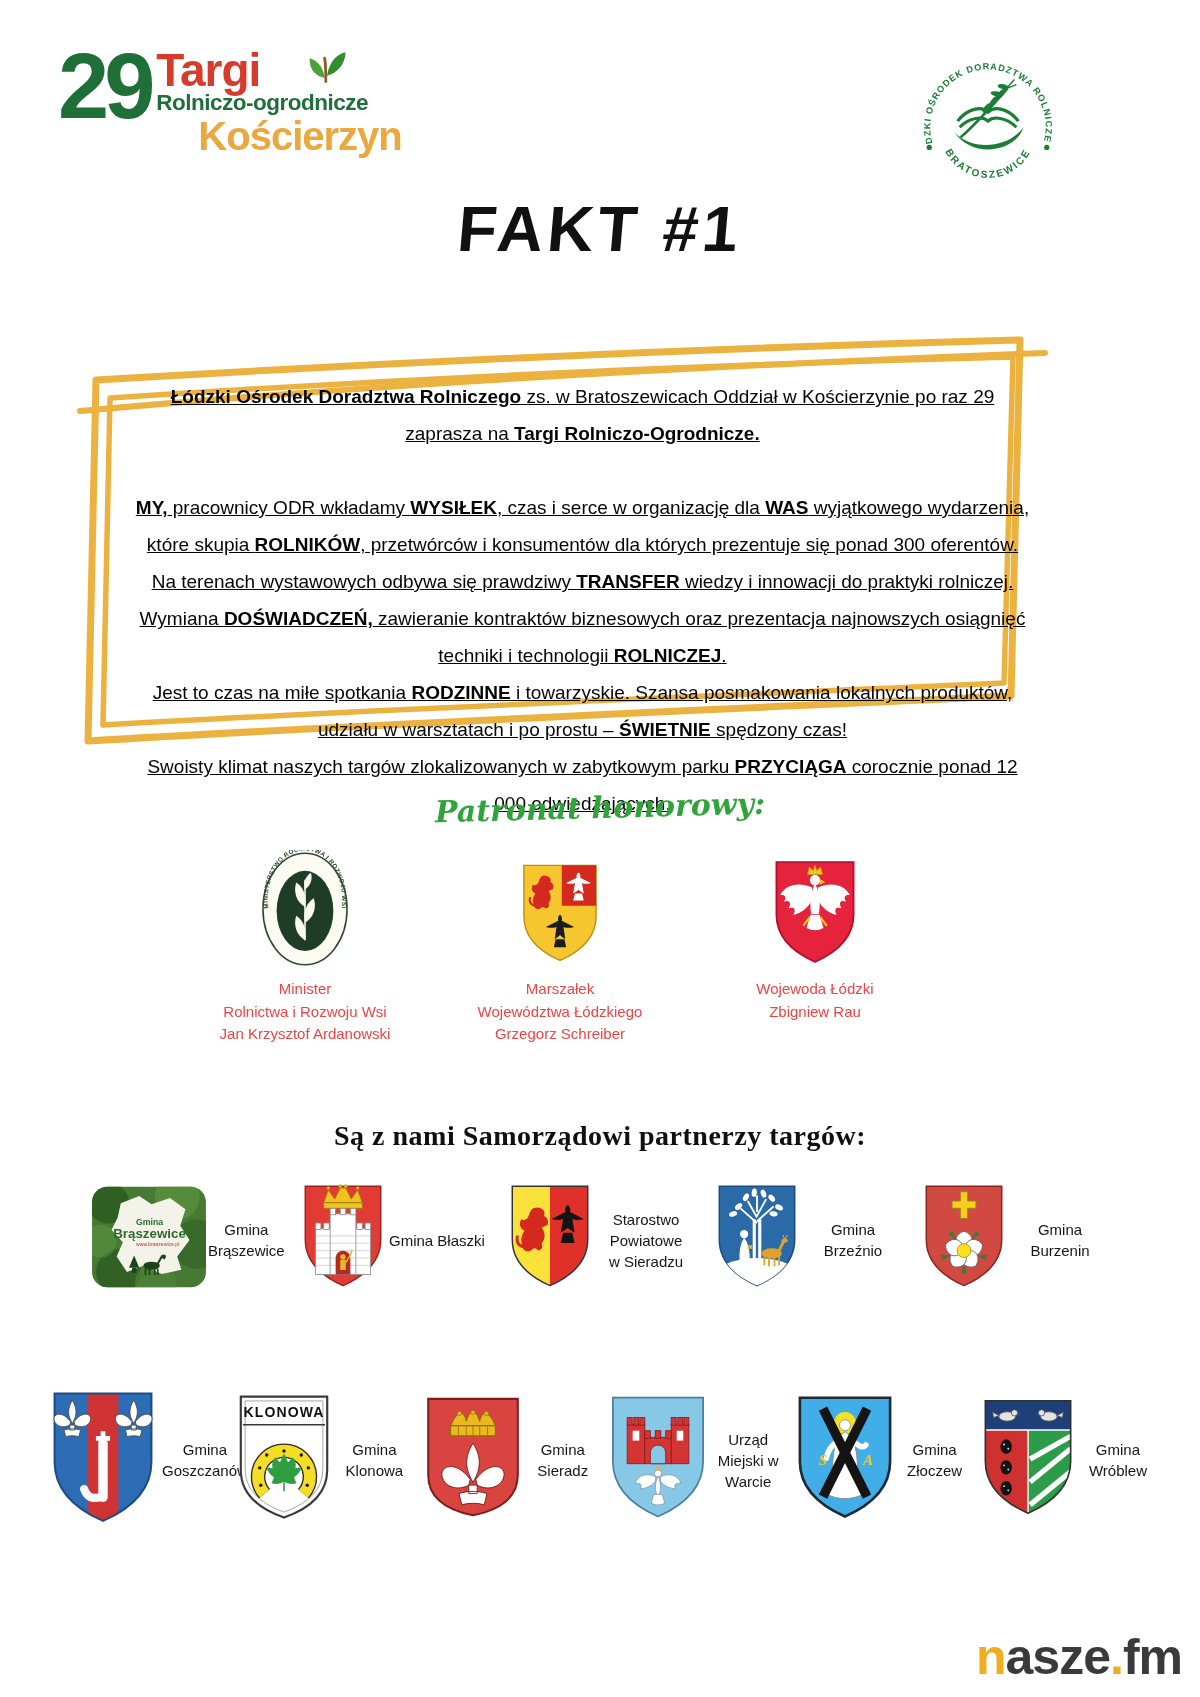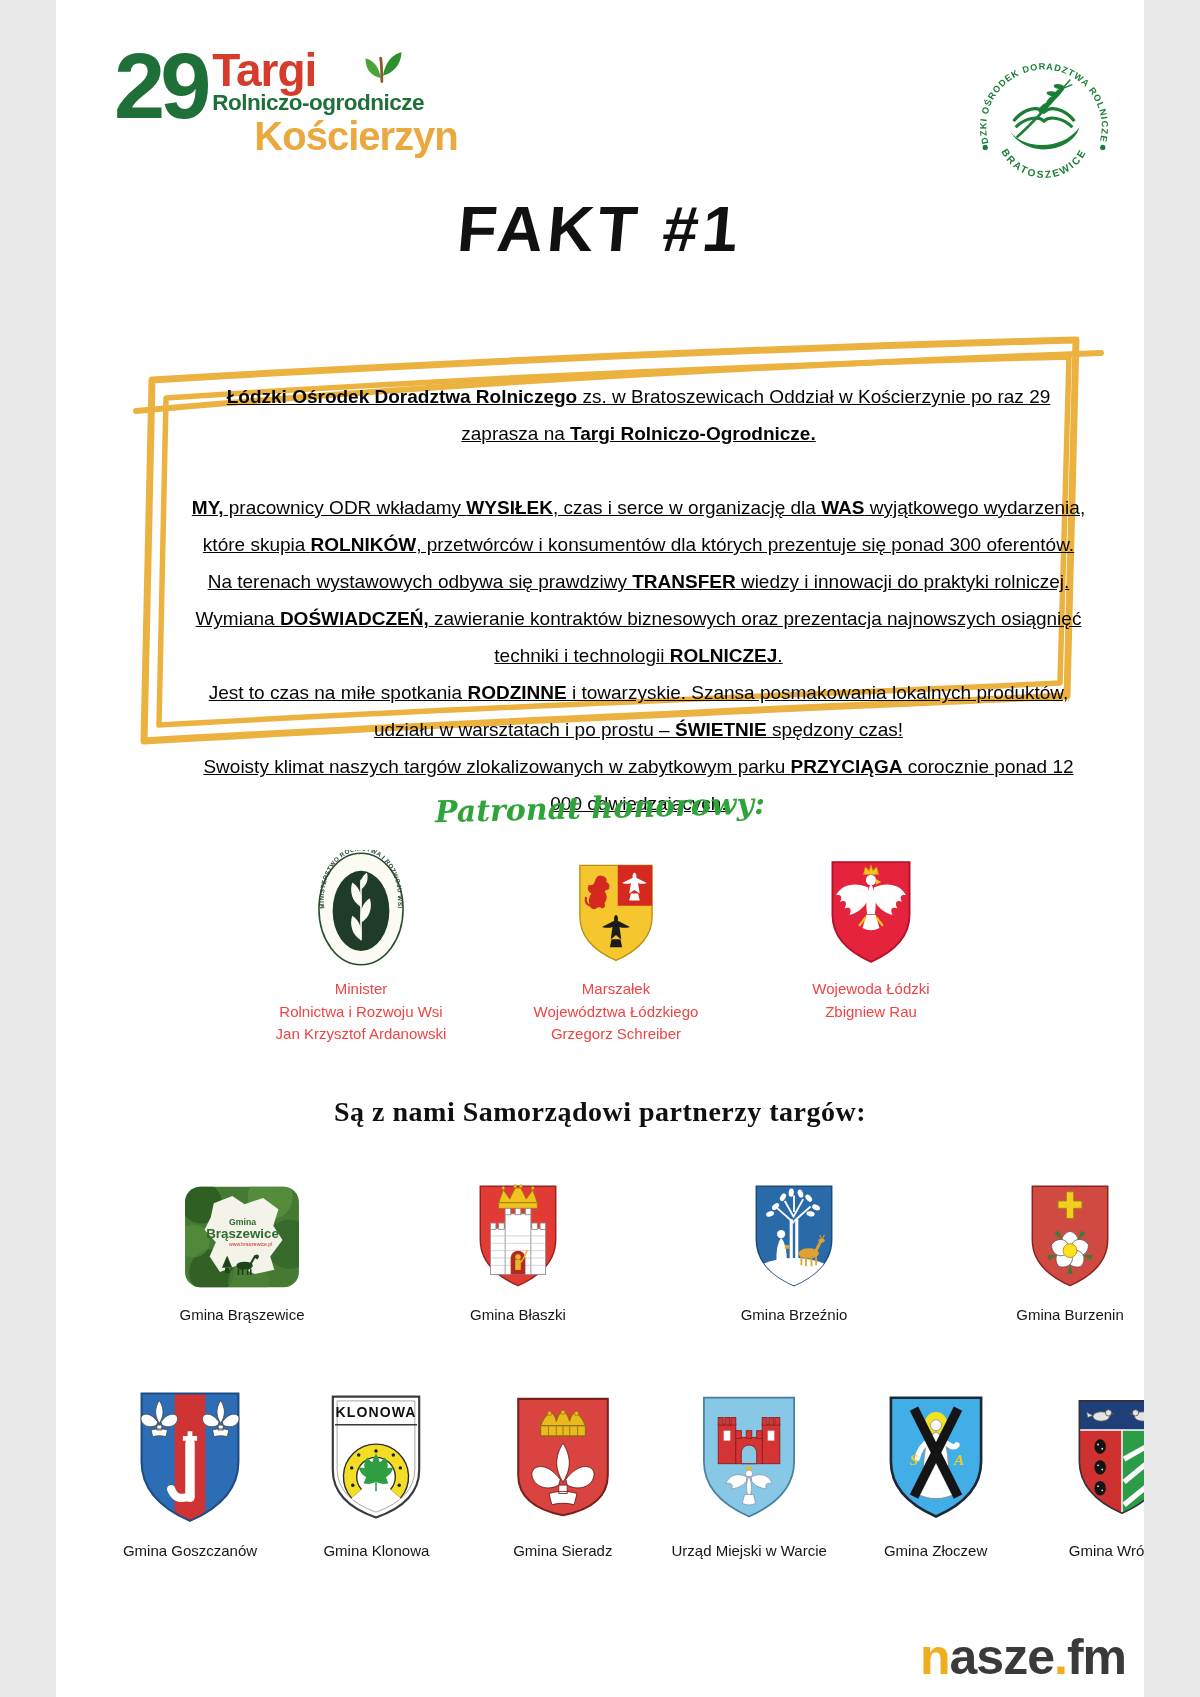--- a/index.html
+++ b/index.html
@@ -1,16 +1,16 @@
 <!DOCTYPE html>
 <html><head>
 <meta charset="utf-8">
 <style>
   html,body{margin:0;padding:0;background:#e8e8e8;}
-  .page{position:relative;width:1088px;height:1697px;margin:0 auto;background:#ffffff;
+  .page{position:relative;width:1200px;height:1697px;margin:0 auto;background:#ffffff;
         font-family:"Liberation Sans",sans-serif;overflow:hidden;}
 
   
   .fair-logo{position:absolute;left:58px;top:44px;display:flex;align-items:flex-start;}
   .fair-num{font-size:92px;font-weight:800;color:#1e6f38;line-height:.92;letter-spacing:-5px;}
   .fair-right{margin-left:6px;padding-top:6px;}
   .fair-row1{display:flex;align-items:flex-start;gap:36px;}
   .fair-targi{font-size:46px;font-weight:800;color:#d63c2c;line-height:.9;letter-spacing:-1px;}
   .fair-sprout{margin-left:10px;margin-top:-6px;}
   .fair-sub{font-size:22.5px;font-weight:800;color:#1e6f38;line-height:1.05;letter-spacing:-.5px;}
@@ -34,26 +34,26 @@
   
   .patronat{position:absolute;left:0;right:0;top:790px;text-align:center;
             font-family:"DejaVu Serif",serif;font-style:italic;font-weight:600;
             font-size:30px;color:#2fa43a;transform:rotate(-1.5deg);}
   .patrons{position:absolute;left:180px;top:846px;width:760px;display:flex;justify-content:space-between;}
   .patron{width:250px;display:flex;flex-direction:column;align-items:center;}
   .patron .emblem{height:122px;display:flex;align-items:flex-end;justify-content:center;}
   .patron-caption{margin-top:10px;font-size:15px;line-height:1.5;color:#ef4444;text-align:center;white-space:pre-line;}
 
   
-  .partners-heading{position:absolute;left:0;right:0;top:1096px;text-align:center;
+  .partners-heading{position:absolute;left:0;right:0;top:1120px;text-align:center;
                     font-family:"Liberation Serif",serif;font-weight:600;font-size:28px;color:#101010;letter-spacing:.5px;}
   .partners-row{position:absolute;display:flex;justify-content:space-between;align-items:flex-end;}
   .row1{left:90px;top:1176px;width:1020px;}
   .row2{left:44px;top:1380px;width:1112px;}
-  .partner{display:flex;flex-direction:column;align-items:center;justify-content:flex-end;}
+  .partner{display:flex;flex-direction:row;align-items:center;}
   .row1 .partner{width:192px;}
   .row2 .partner{width:180px;}
   .partner .crest{display:flex;align-items:flex-end;justify-content:center;}
   .row1 .crest{height:114px;}
   .row2 .crest{height:146px;}
   .partner-caption{margin-top:14px;font-size:15px;line-height:1.4;color:#161616;text-align:center;white-space:pre-line;}
 
   
   .nasze{position:absolute;top:1628px;right:18px;font-size:50px;font-weight:700;letter-spacing:-1px;}
   .nasze .y{color:#f0ad1e;} .nasze .d{color:#3a3a3a;}
@@ -270,20 +270,46 @@
           <g>
             <circle cx="50" cy="83" r="3" fill="#e8b62a"></circle>
             <rect x="47" y="86" width="6" height="11" fill="#e8b62a"></rect>
             <path d="M53,89 L58,81 L60,75" stroke="#e8b62a" stroke-width="1.6" fill="none"></path>
           </g>
         </svg>
       </div>
       <div class="partner-caption">Gmina Błaszki</div>
     </div>
 
+    <div class="partner">
+      <div class="crest">
+        <svg width="92" height="110" viewBox="0 0 100 118">
+          <defs>
+              <clipPath id="cstar">
+                <path d="M9,6 H91 V64 Q91,96 50,114 Q9,96 9,64 Z"></path>
+              </clipPath>
+            </defs>
+          <g clip-path="url(#cstar)">
+            <rect x="9" y="6" width="41" height="110" fill="#fbe23a"></rect>
+            <rect x="50" y="6" width="41" height="110" fill="#e0302a"></rect>
+          </g>
+          <path d="M9,6 H91 V64 Q91,96 50,114 Q9,96 9,64 Z" fill="none" stroke="#333333" stroke-width="1.6"></path>
+          <g transform="translate(11,22) scale(1.25)" fill="#d5281e">
+            <path d="M8,42 Q4,32 9,26 Q3,23 6,16 Q11,18 13,12 Q15,4 22,6 Q28,8 26,13 Q31,15 29,21 L24,23 Q29,30 24,37 Q26,42 21,43 Q18,40 16,42 Q12,46 8,42 Z"></path>
+            <path d="M8,40 Q1,38 3,30" stroke="#d5281e" stroke-width="2.4" fill="none"></path>
+          </g>
+          <g transform="translate(53,24) scale(1.25)" fill="#141414">
+            <path d="M13,2 Q16,4 15,8 L27,14 Q21,16 17,14 L19,26 Q16,24 13,22 Q10,24 7,26 L9,14 Q5,16 -1,14 L11,8 Q10,4 13,2 Z"></path>
+            <path d="M9,26 h8 l2,9 h-12 z"></path>
+          </g>
+        </svg>
+      </div>
+      <div class="partner-caption">Starostwo Powiatowe
+w Sieradzu</div>
+    </div>
 
     <div class="partner">
       <div class="crest">
         <svg width="92" height="110" viewBox="0 0 100 118">
           <defs>
               <clipPath id="cbrz">
                 <path d="M9,6 H91 V64 Q91,96 50,114 Q9,96 9,64 Z"></path>
               </clipPath>
             </defs>
           <path d="M9,6 H91 V64 Q91,96 50,114 Q9,96 9,64 Z" fill="#2a6aa8" stroke="#1b4c7c" stroke-width="1.6"></path>

